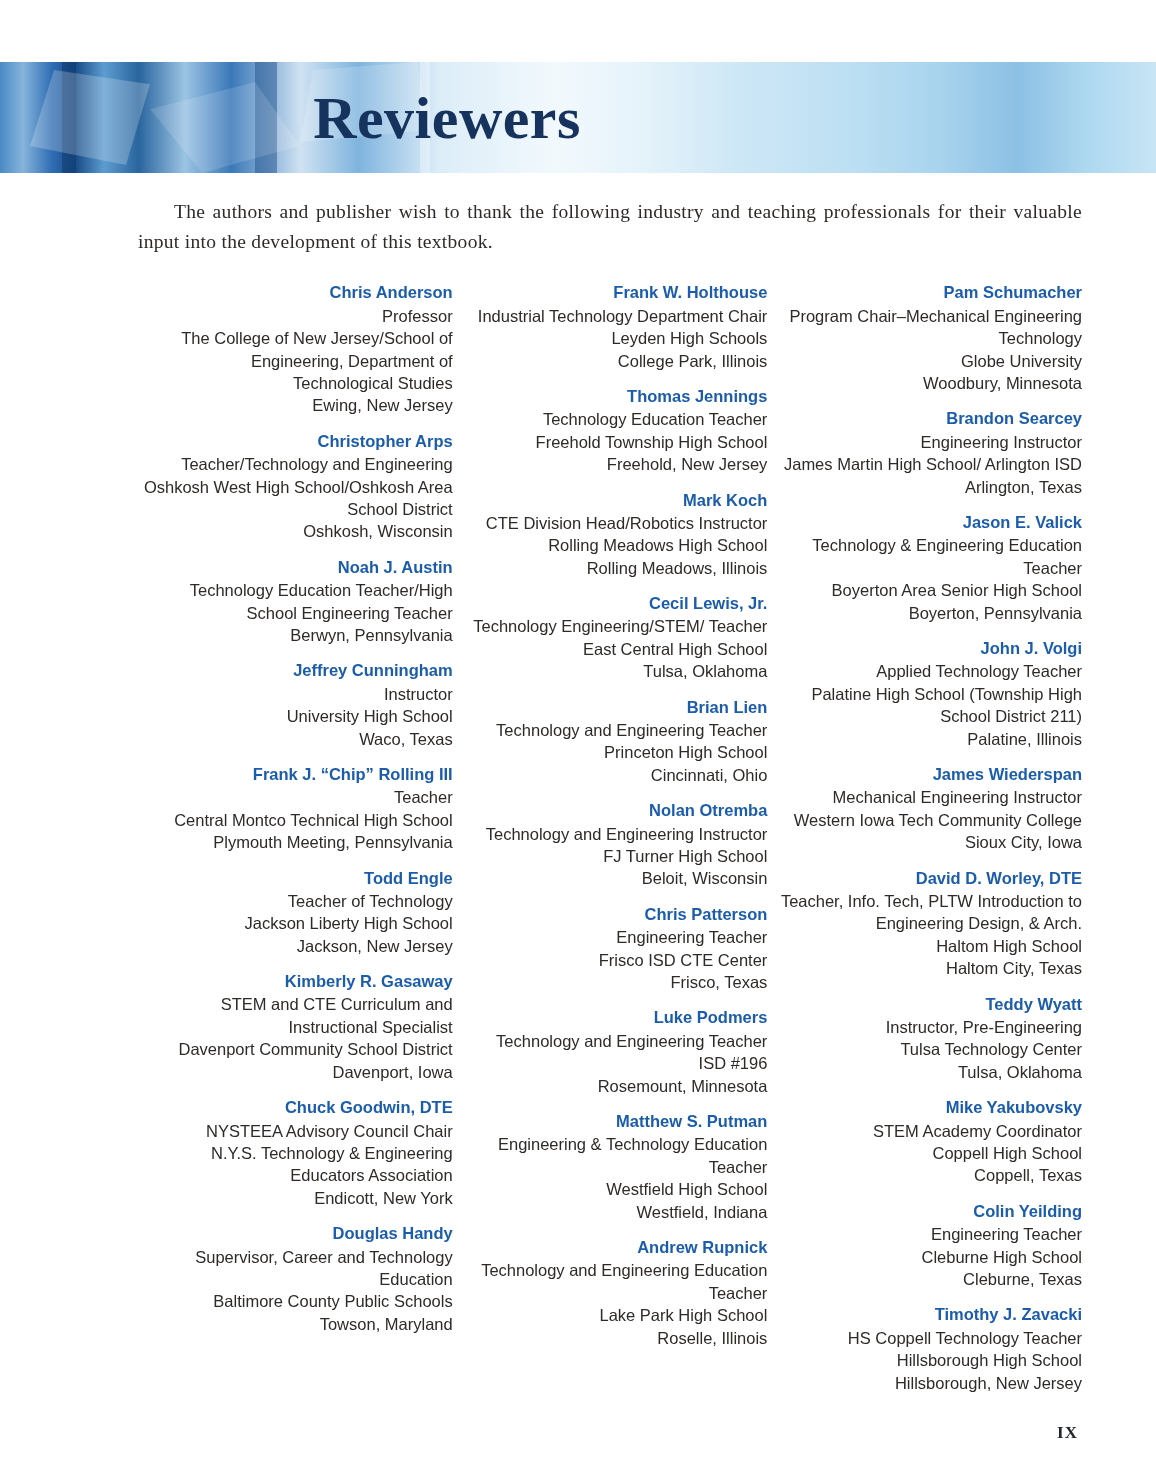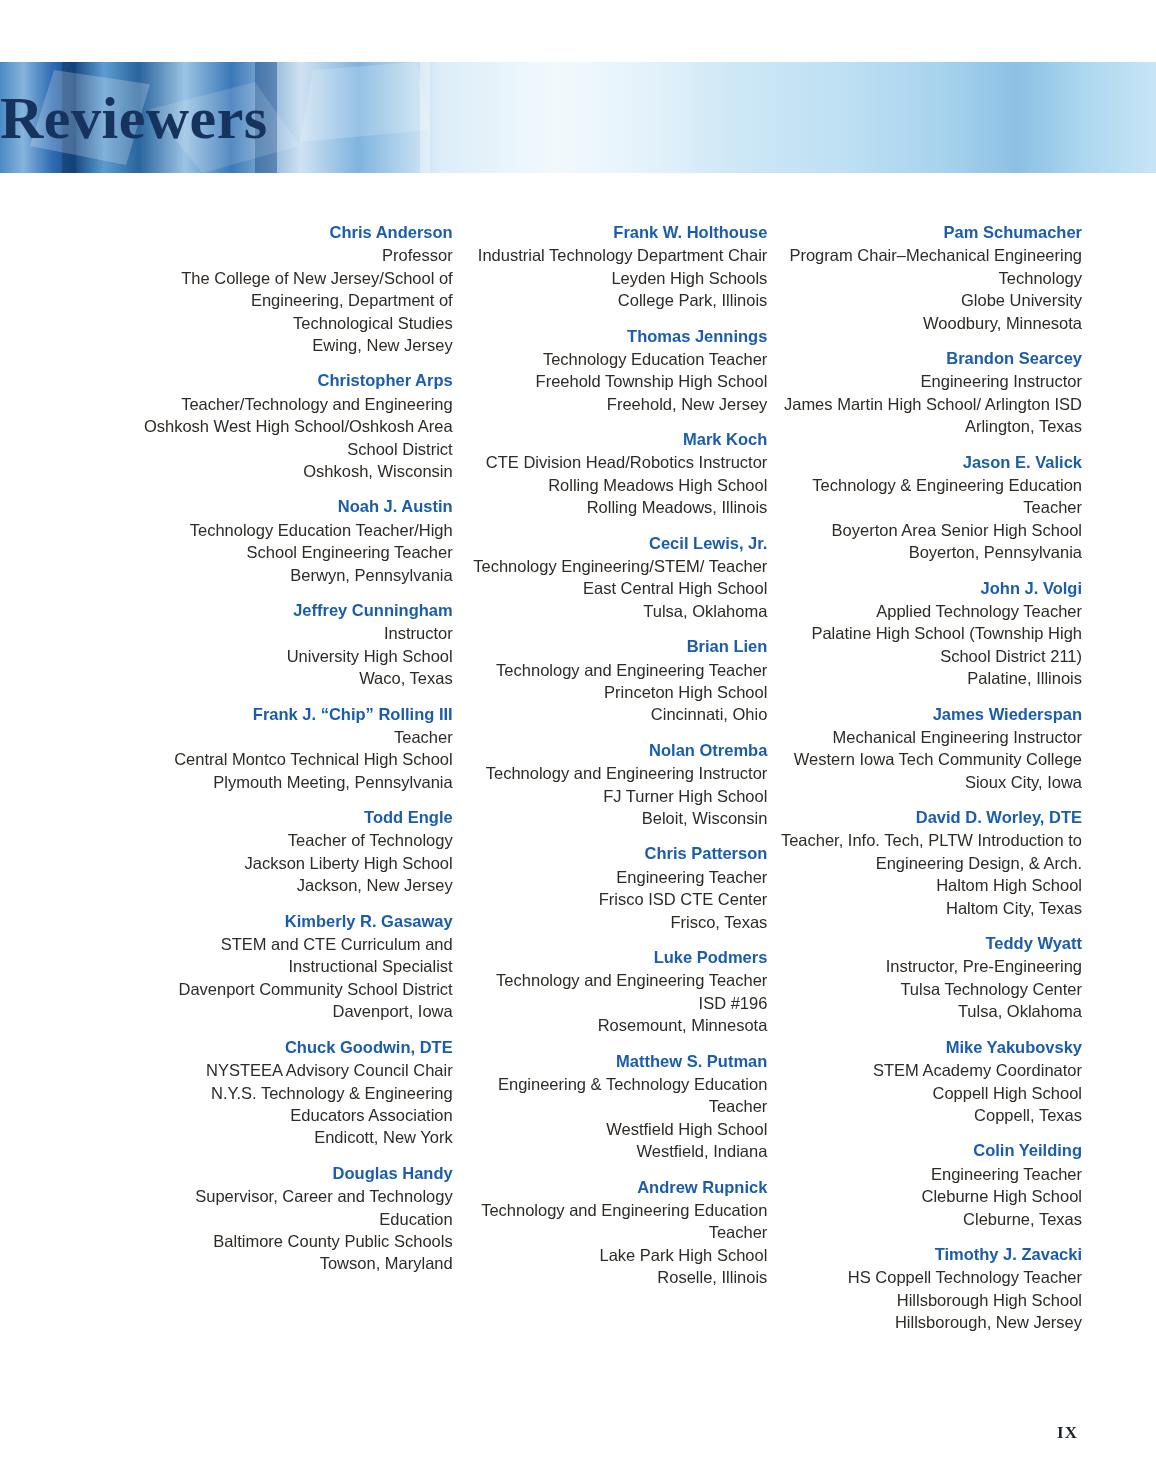--- a/index.html
+++ b/index.html
@@ -41,21 +41,21 @@
             clip-path: polygon(10% 10%, 90% 0, 100% 85%, 0 100%); background: rgba(255,255,255,0.18); }
   .streak1 { left: 62px; top: 0; width: 14px; height: 111px; background: rgba(16,58,110,0.55); }
   .streak2 { left: 255px; top: 0; width: 22px; height: 111px; background: rgba(20,70,130,0.45); }
   .streak3 { left: 420px; top: 0; width: 10px; height: 111px; background: rgba(255,255,255,0.35); }
 
   .banner-title-row {
     position: absolute;
     inset: 0;
     display: flex;
     align-items: center;
-    justify-content: flex-start;
+    justify-content: center;
     padding-right: 262px;
   }
   .page-title {
     font-family: "Liberation Serif", serif;
     font-weight: bold;
     font-size: 60px;
     color: var(--title-color, #16335e);
     letter-spacing: 0.5px;
     line-height: 1;
   }
@@ -126,20 +126,21 @@
     <div class="banner-shape streak3"></div>
     <div class="banner-shape shape1"></div>
     <div class="banner-shape shape2"></div>
     <div class="banner-shape shape3"></div>
     <div class="banner-title-row">
       <h1 class="page-title">Reviewers</h1>
     </div>
   </div>
 
   <div class="content">
+    <p class="intro">The authors and publisher wish to thank the following industry and teaching professionals for their valuable input into the development of this textbook.</p>
 
     <div class="columns">
       <div class="column">
           <div class="entry">
             <div class="entry-name">Chris Anderson</div>
             <div class="entry-line">Professor</div>
             <div class="entry-line">The College of New Jersey/School of Engineering, Department of Technological Studies</div>
             <div class="entry-line">Ewing, New Jersey</div>
           </div>
           <div class="entry">

